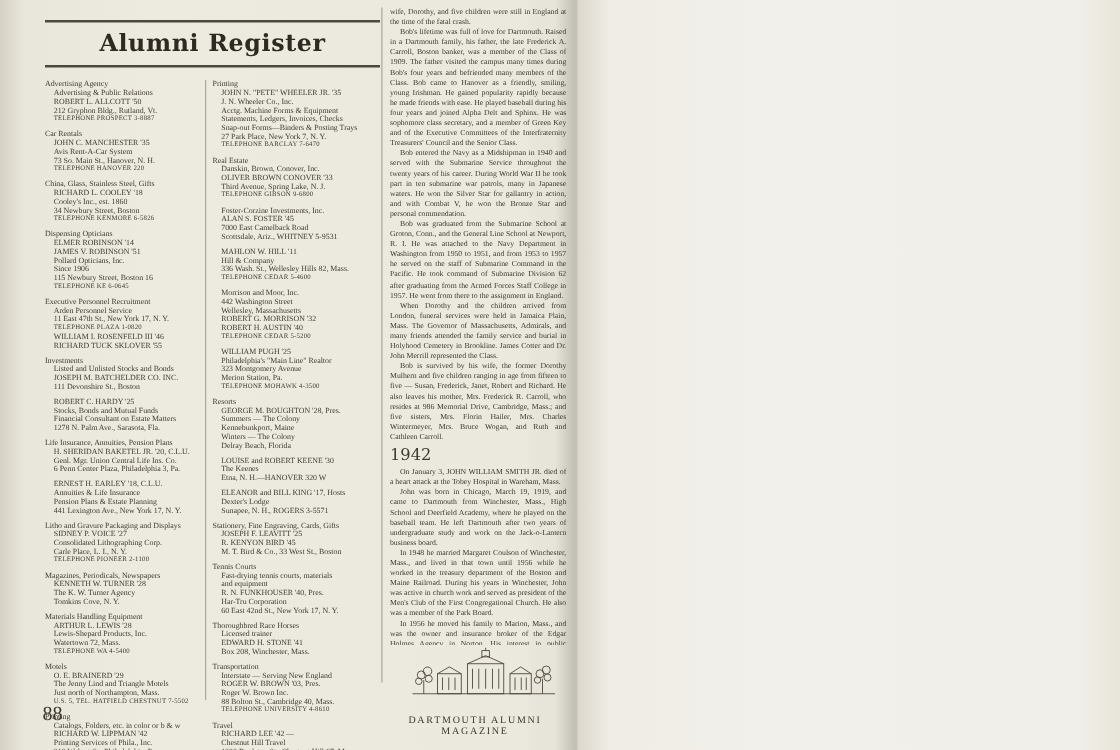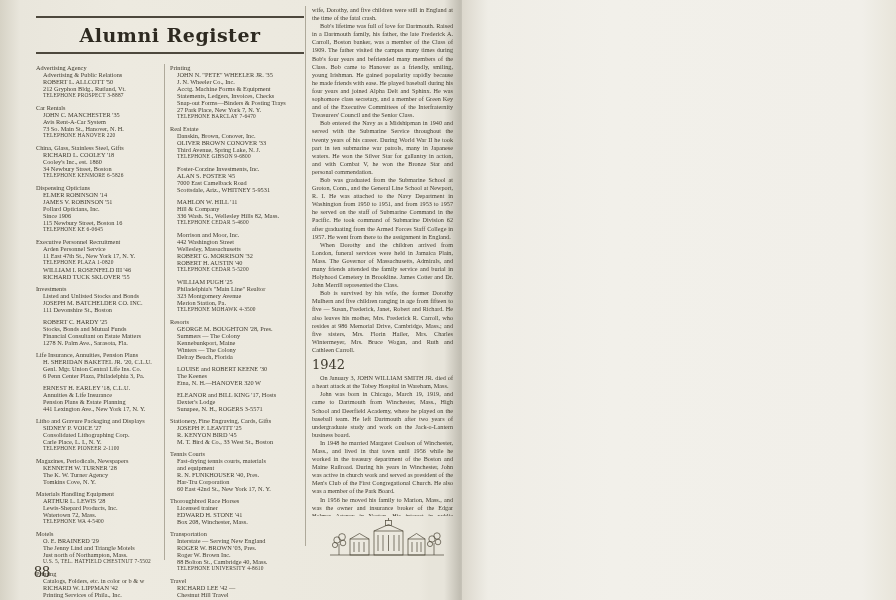--- a/index.html
+++ b/index.html
@@ -310,20 +310,21 @@
       <g>
         <line x1="106" y1="37" x2="106" y2="25"></line>
         <circle cx="104" cy="21" r="3.2"></circle>
           <circle cx="109" cy="18" r="3.2"></circle>
         <circle cx="102" cy="26" r="2.6"></circle>
           <circle cx="110" cy="24" r="2.8"></circle>
       </g>
     </svg>
 
     <div class="pagenum">88</div>
+    <div class="mag-footer">DARTMOUTH ALUMNI MAGAZINE</div>
   </div>
 
   <div class="gutter"></div>
 
   <div class="page right">
 
     
 
     
     

